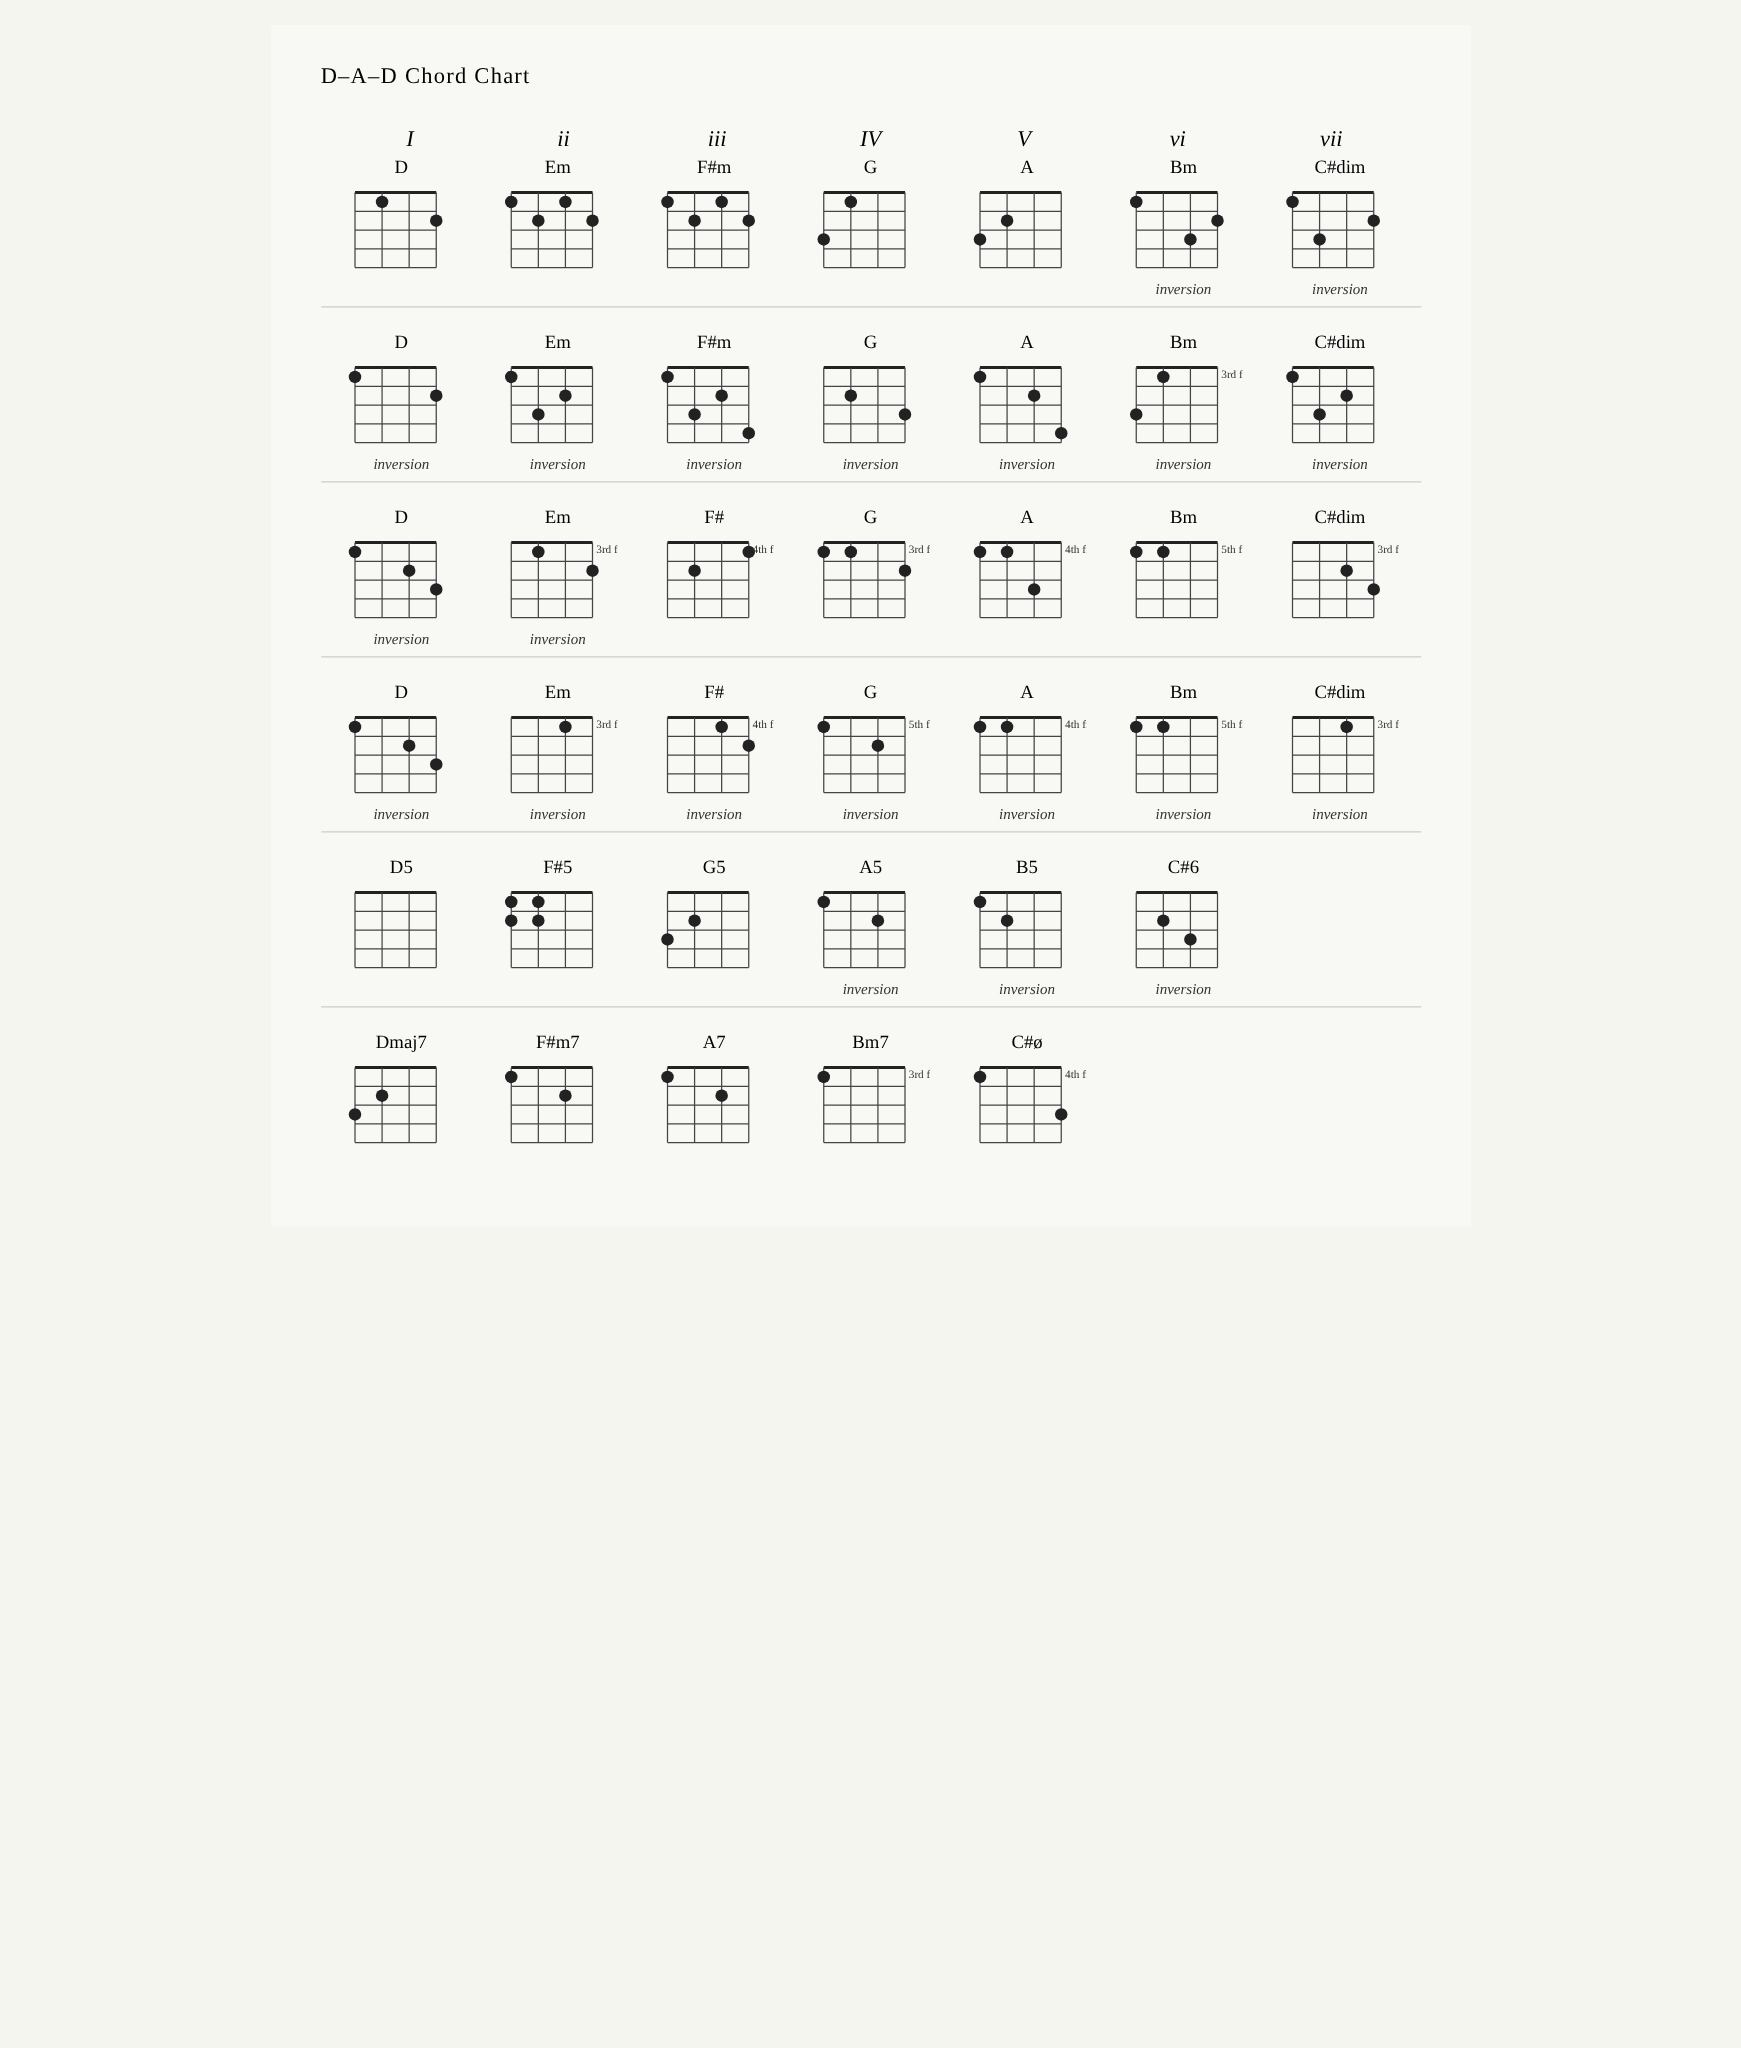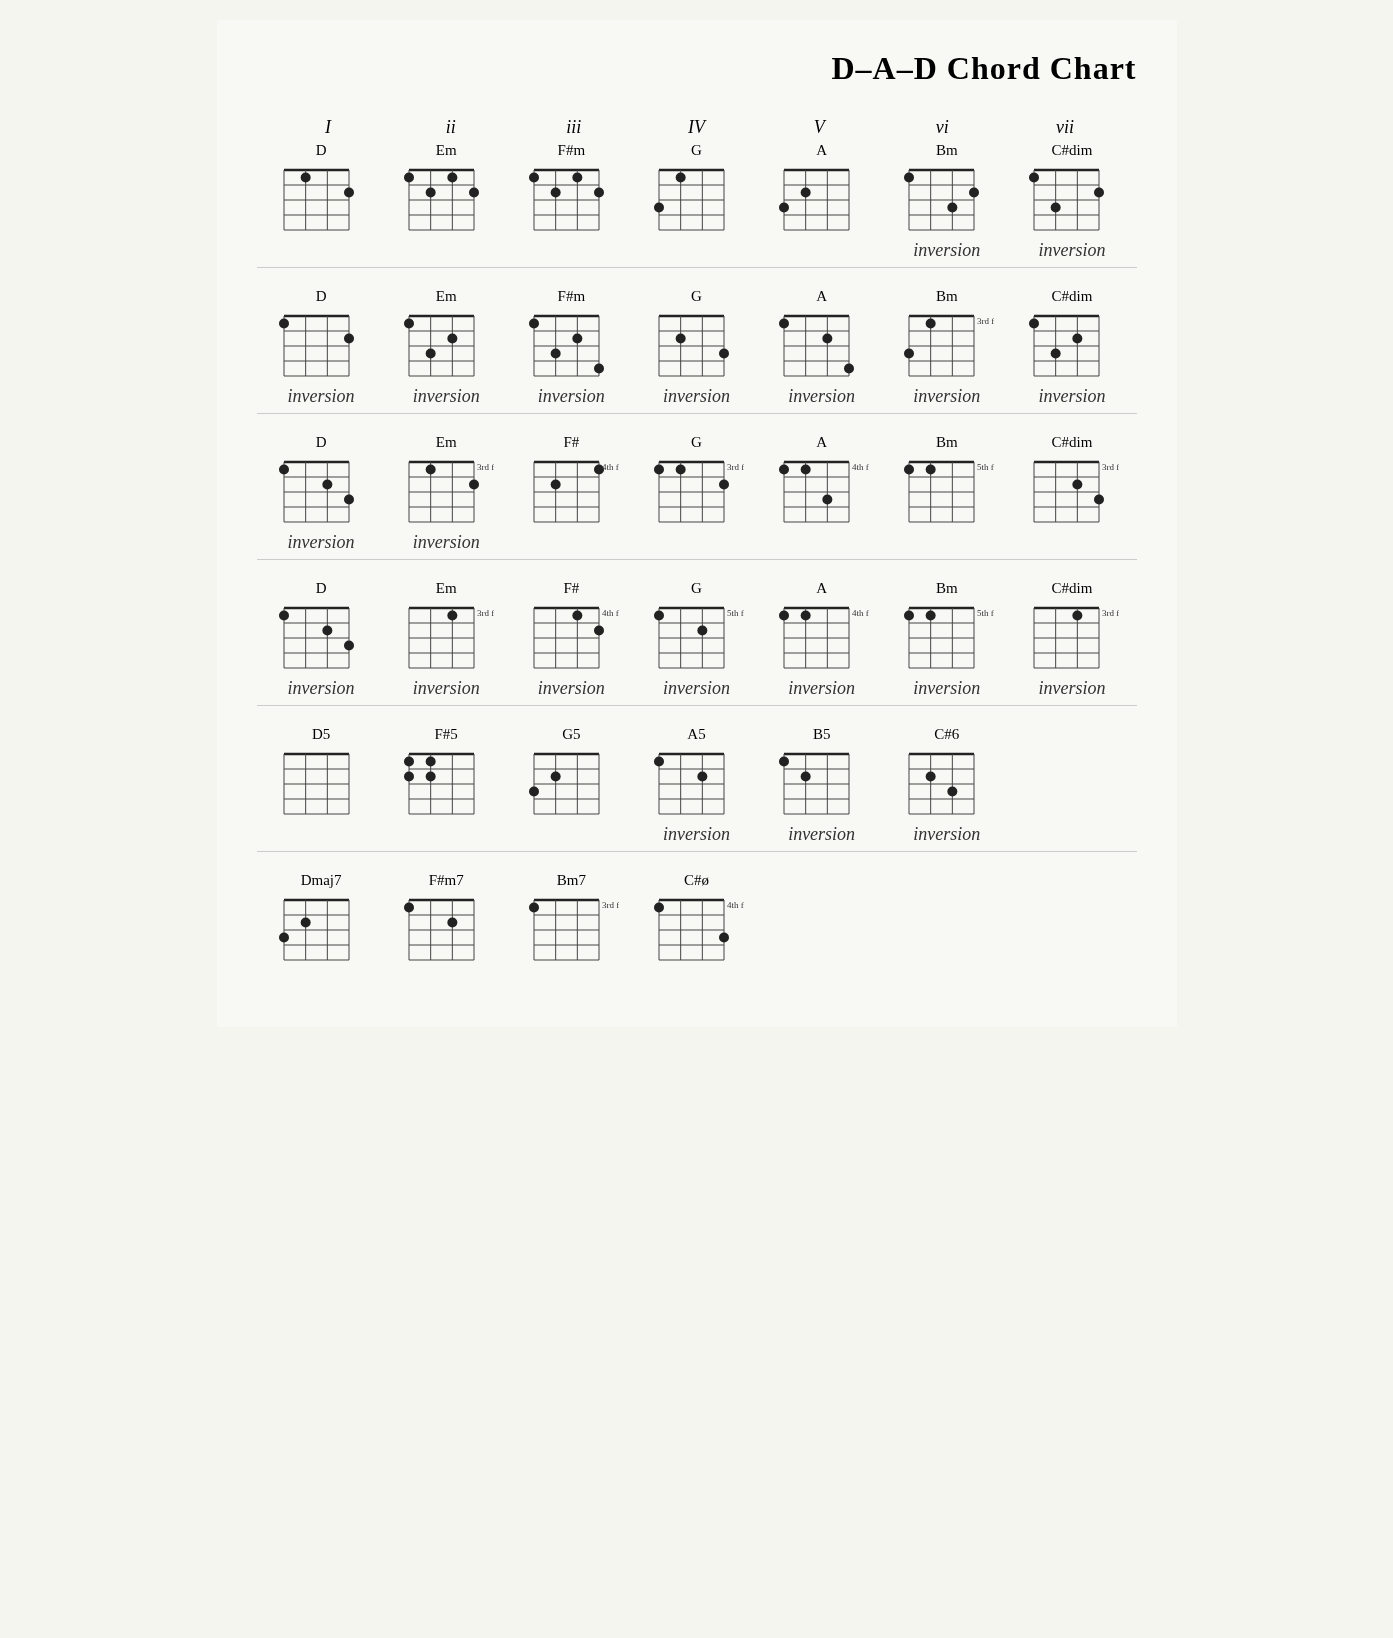--- a/index.html
+++ b/index.html
@@ -9,23 +9,23 @@
       display: flex;
       justify-content: center;
       padding: 20px;
     }
     .page {
       background: #f8f8f5;
       width: 960px;
       padding: 30px 40px 40px;
     }
     .page-title {
-      text-align: right;
-      font-size: 32px;
-      font-weight: bold;
+      text-align: left;
+      font-size: 18px;
+      font-weight: normal;
       margin-bottom: 30px;
       letter-spacing: 1px;
     }
     .row-header {
       display: grid;
       grid-template-columns: repeat(7, 1fr);
       margin-bottom: 4px;
       padding: 0 10px;
     }
     .row-header span {
@@ -51,21 +51,21 @@
       font-size: 15px;
       margin-bottom: 3px;
       text-align: center;
     }
     .chord-diagram {
       position: relative;
       width: 95px;
       height: 75px;
     }
     .inversion-label {
-      font-size: 18px;
+      font-size: 12px;
       margin-top: 3px;
       font-style: italic;
       color: #333;
     }
     
     svg.chord {
       width: 95px;
       height: 75px;
     }
     .divider {
@@ -734,20 +734,36 @@
                 <line x1="10" y1="68" x2="75" y2="68" stroke="#444" stroke-width="1"></line>
                 <line x1="10" y1="8" x2="10" y2="68" stroke="#444" stroke-width="1"></line>
                 <line x1="31.666666666666668" y1="8" x2="31.666666666666668" y2="68" stroke="#444" stroke-width="1"></line>
                 <line x1="53.333333333333336" y1="8" x2="53.333333333333336" y2="68" stroke="#444" stroke-width="1"></line>
                 <line x1="75" y1="8" x2="75" y2="68" stroke="#444" stroke-width="1"></line>
                 <circle cx="10" cy="15.5" r="5" fill="#222"></circle>
                 <circle cx="53.333333333333336" cy="30.5" r="5" fill="#222"></circle>
               </svg></div>
           </div>
           <div class="chord-cell">
+            <div class="chord-name">A7</div>
+            <div class="chord-diagram"><svg viewBox="0 0 95 75" width="95" height="75" class="chord">
+                <line x1="10" y1="8" x2="75" y2="8" stroke="#222" stroke-width="2.5"></line>
+                <line x1="10" y1="23" x2="75" y2="23" stroke="#444" stroke-width="1"></line>
+                <line x1="10" y1="38" x2="75" y2="38" stroke="#444" stroke-width="1"></line>
+                <line x1="10" y1="53" x2="75" y2="53" stroke="#444" stroke-width="1"></line>
+                <line x1="10" y1="68" x2="75" y2="68" stroke="#444" stroke-width="1"></line>
+                <line x1="10" y1="8" x2="10" y2="68" stroke="#444" stroke-width="1"></line>
+                <line x1="31.666666666666668" y1="8" x2="31.666666666666668" y2="68" stroke="#444" stroke-width="1"></line>
+                <line x1="53.333333333333336" y1="8" x2="53.333333333333336" y2="68" stroke="#444" stroke-width="1"></line>
+                <line x1="75" y1="8" x2="75" y2="68" stroke="#444" stroke-width="1"></line>
+                <circle cx="10" cy="15.5" r="5" fill="#222"></circle>
+                <circle cx="53.333333333333336" cy="30.5" r="5" fill="#222"></circle>
+              </svg></div>
+          </div>
+          <div class="chord-cell">
             <div class="chord-name">Bm7</div>
             <div class="chord-diagram"><svg viewBox="0 0 95 75" width="95" height="75" class="chord">
                 <line x1="10" y1="8" x2="75" y2="8" stroke="#222" stroke-width="2.5"></line>
                 <line x1="10" y1="23" x2="75" y2="23" stroke="#444" stroke-width="1"></line>
                 <line x1="10" y1="38" x2="75" y2="38" stroke="#444" stroke-width="1"></line>
                 <line x1="10" y1="53" x2="75" y2="53" stroke="#444" stroke-width="1"></line>
                 <line x1="10" y1="68" x2="75" y2="68" stroke="#444" stroke-width="1"></line>
                 <line x1="10" y1="8" x2="10" y2="68" stroke="#444" stroke-width="1"></line>
                 <line x1="31.666666666666668" y1="8" x2="31.666666666666668" y2="68" stroke="#444" stroke-width="1"></line>
                 <line x1="53.333333333333336" y1="8" x2="53.333333333333336" y2="68" stroke="#444" stroke-width="1"></line>

